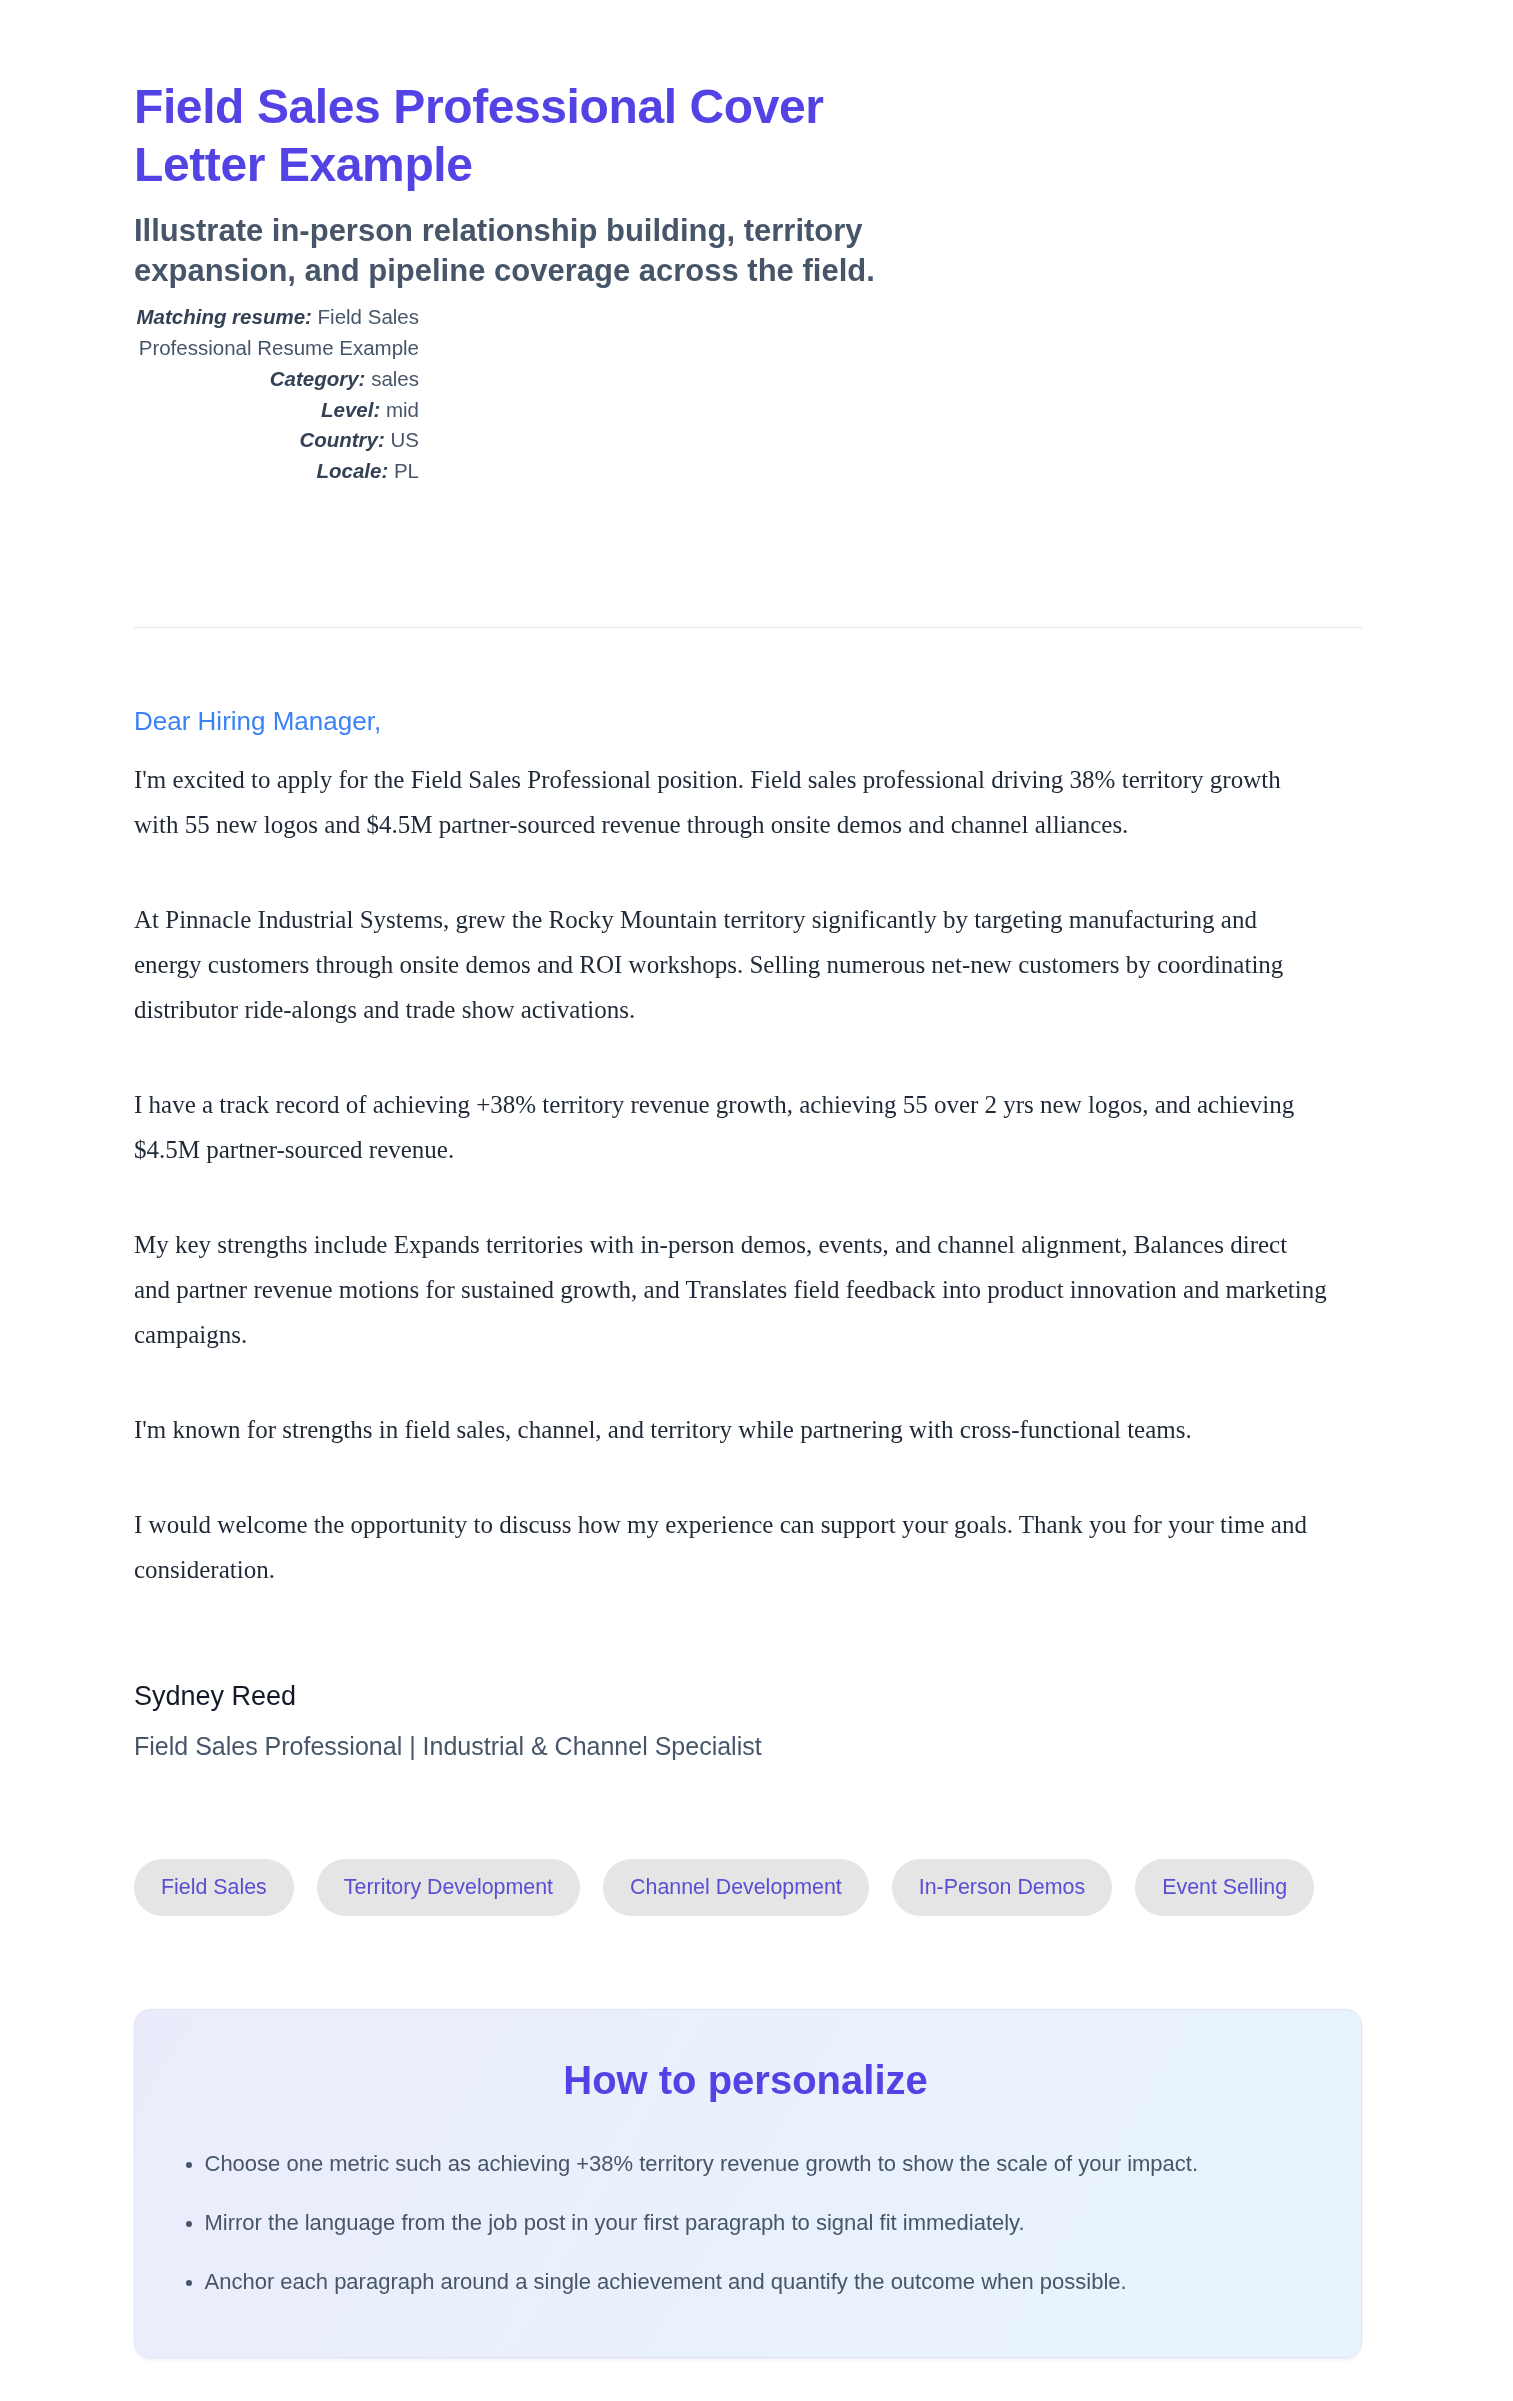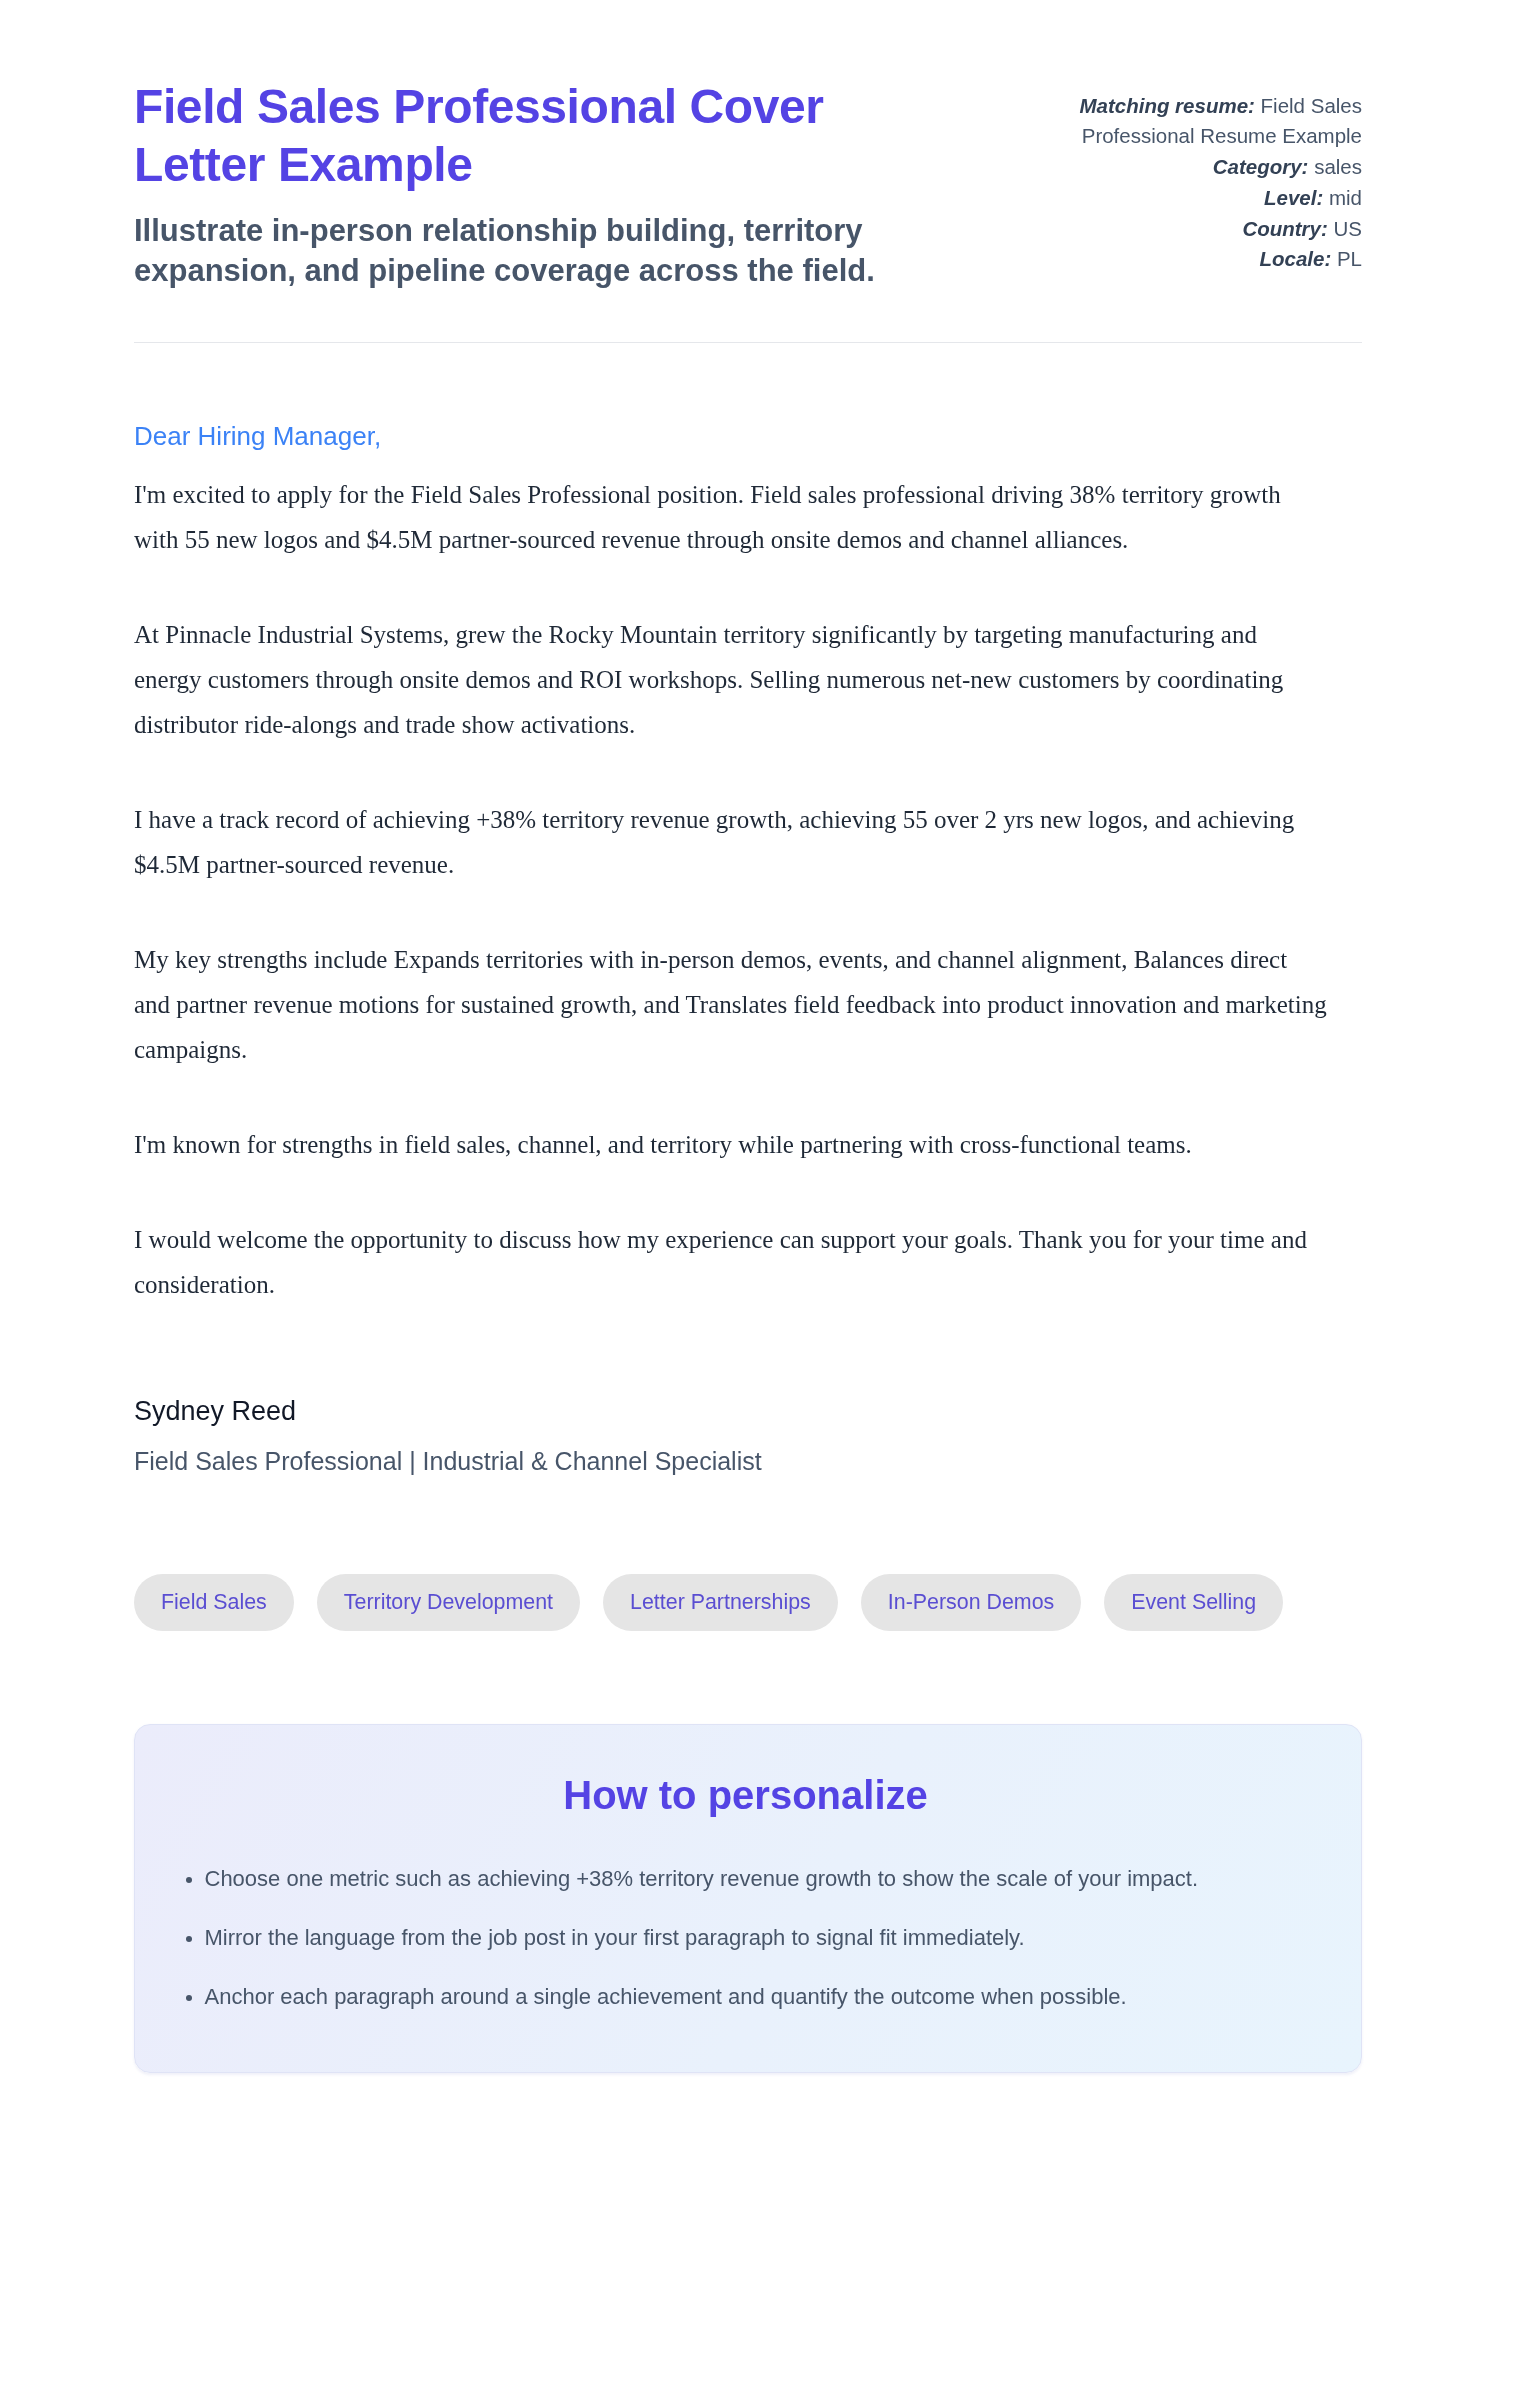--- a/index.html
+++ b/index.html
@@ -13,20 +13,21 @@
   }
   .page {
     padding: 78px 151px 80px 134px;
   }
 
   
   .header {
     display: flex;
     justify-content: space-between;
     align-items: flex-start;
+    flex-direction: column;
   }
   .header-left { max-width: 854px; }
   .page-title {
     margin: 0 0 18px 0;
     font-size: 48px;
     line-height: 1.2;
     font-weight: 800;
     color: #5443e4;
     max-width: 819px;
     letter-spacing: -0.4px;
@@ -167,21 +168,21 @@
     <p class="para">I'm known for strengths in field sales, channel, and territory while partnering with cross-functional teams.</p>
     <p class="para">I would welcome the opportunity to discuss how my experience can support your goals. Thank you for your time and consideration.</p>
 
     <div class="signature-name">Sydney Reed</div>
     <div class="signature-title">Field Sales Professional | Industrial &amp; Channel Specialist</div>
   </div>
 
   <div class="tags">
     <span class="tag">Field Sales</span>
     <span class="tag">Territory Development</span>
-    <span class="tag">Letter Partnerships</span>
+    <span class="tag">Channel Development</span>
     <span class="tag">In-Person Demos</span>
     <span class="tag">Event Selling</span>
   </div>
 
   <div class="tips-card">
     <h2 class="tips-heading">How to personalize</h2>
     <ul class="tips-list">
       <li>Choose one metric such as achieving +38% territory revenue growth to show the scale of your impact.</li>
       <li>Mirror the language from the job post in your first paragraph to signal fit immediately.</li>
       <li>Anchor each paragraph around a single achievement and quantify the outcome when possible.</li>

